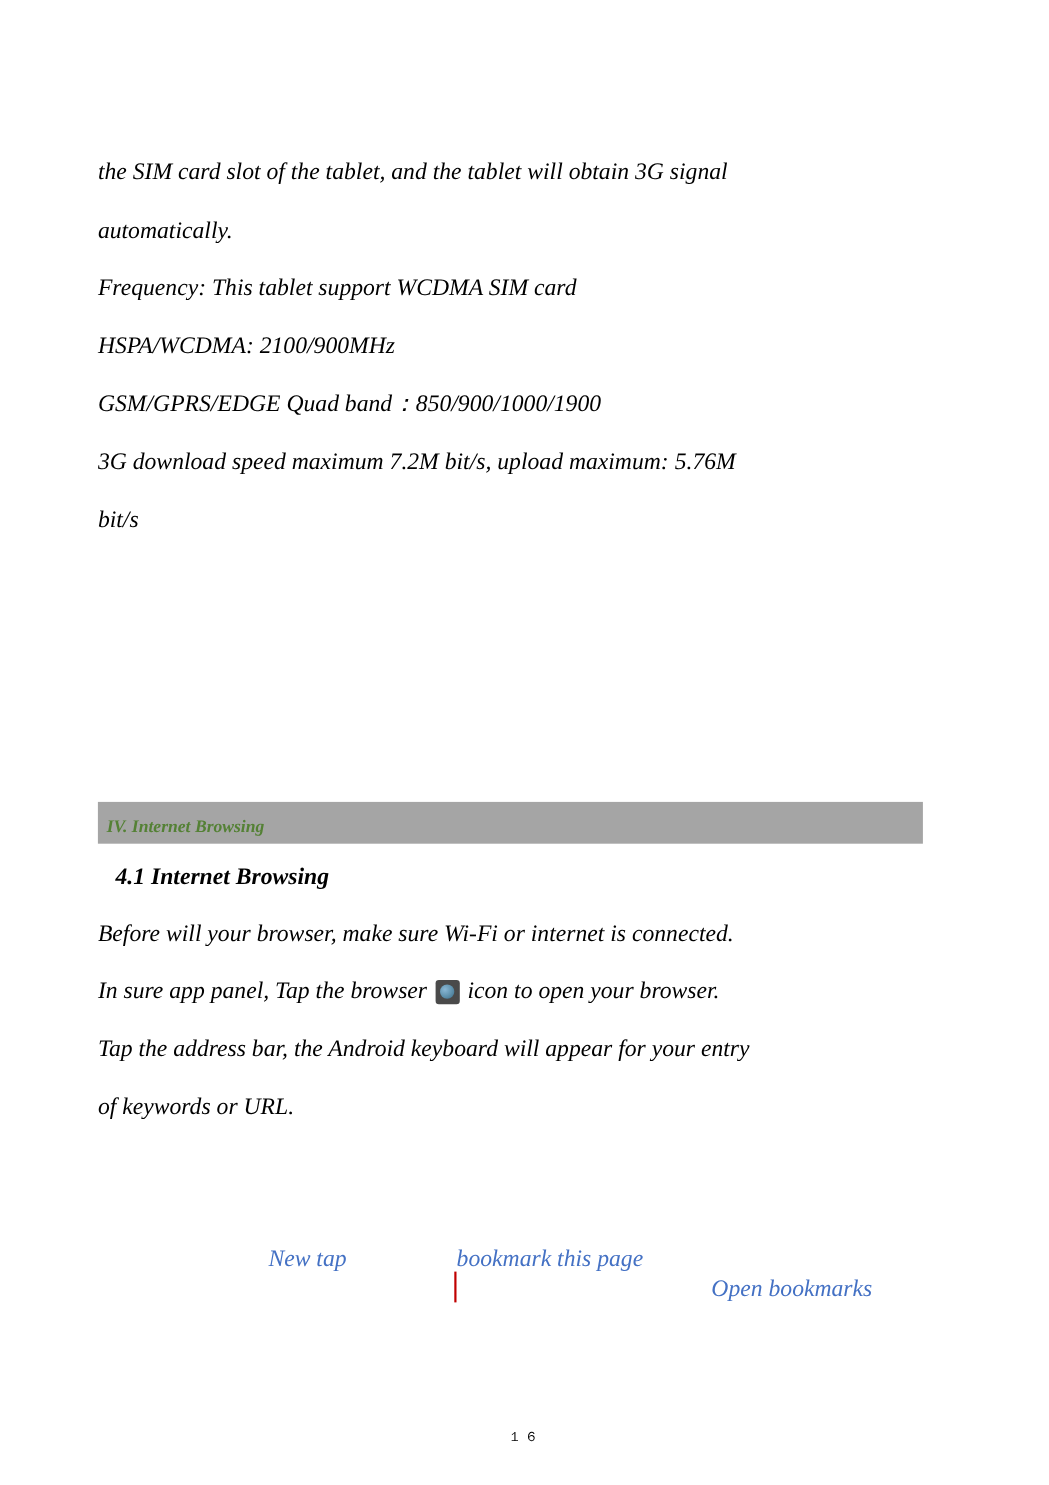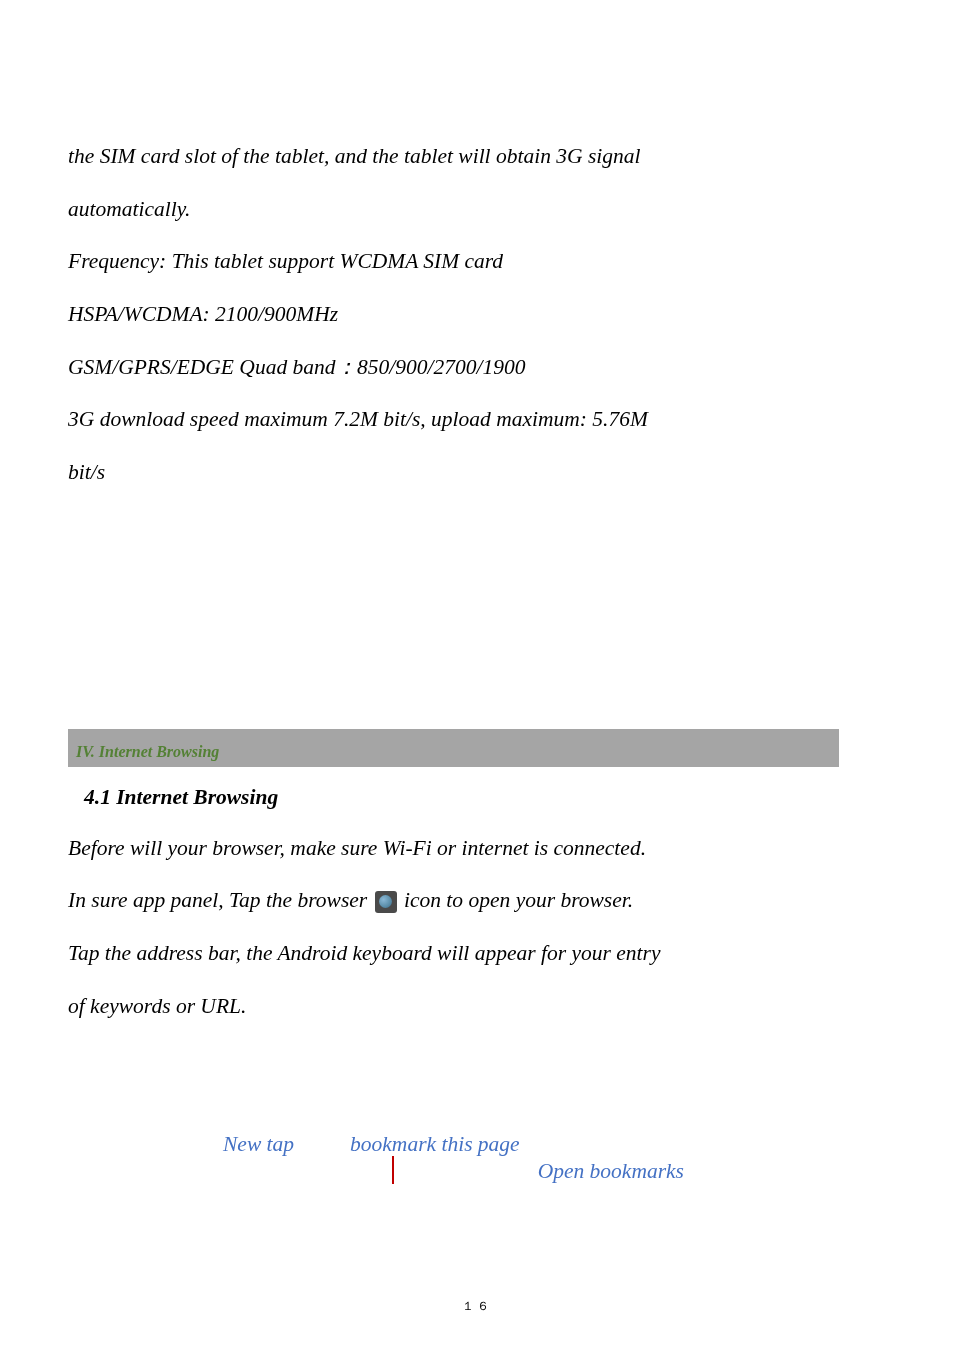--- a/index.html
+++ b/index.html
@@ -6,21 +6,21 @@
     margin: 0;
     padding: 0;
     background: #ffffff;
     font-family: "Comic Sans MS", "Segoe Script", cursive;
   }
   .page {
     width: 954px;
     height: 1350px;
     position: relative;
     box-sizing: border-box;
-    padding: 130px 115px 0 68px;
+    padding: 130px 115px 0 89px;
   }
   .body-text {
     font-size: 21.5px;
     color: #000;
     line-height: 2.45;
     font-style: italic;
     margin: 0;
   }
   .section-header {
     background: #a5a5a5;
@@ -61,20 +61,21 @@
     border-radius: 50%;
     background: radial-gradient(circle at 35% 35%, #8ab8d6 0%, #5a8da8 60%, #3a6a88 100%);
   }
   .callouts {
     margin-top: 100px;
     display: flex;
     font-size: 21.5px;
     font-style: italic;
     color: #4471c4;
     position: relative;
+    gap: 44px;
   }
   .callout {
     white-space: nowrap;
   }
   .callout.new-tap { margin-left: 155px; }
   .callout.bookmark { margin-left: 56px; }
   .callout.open-bm { margin-left: 18px; margin-top: 27px; }
   .red-line {
     position: absolute;
     left: 324px;
@@ -99,21 +100,21 @@
 <body>
 
 <div class="page">
 
   <p class="body-text">
     <span>the SIM card slot of the tablet, and the tablet will obtain 3G signal</span><br>
     <span>automatically.</span>
   </p>
   <p class="body-text">Frequency: This tablet support WCDMA SIM card</p>
   <p class="body-text">HSPA/WCDMA: 2100/900MHz</p>
-  <p class="body-text">GSM/GPRS/EDGE Quad band：850/900/2700/1900</p>
+  <p class="body-text">GSM/GPRS/EDGE Quad band：850/900/1000/1900</p>
   <p class="body-text">
     <span>3G download speed maximum 7.2M bit/s, upload maximum: 5.76M</span><br>
     <span>bit/s</span>
   </p>
 
   <div class="section-header">
     <span class="section-header-text">IV. Internet Browsing</span>
   </div>
 
   <p class="subheading">4.1 Internet Browsing</p>

